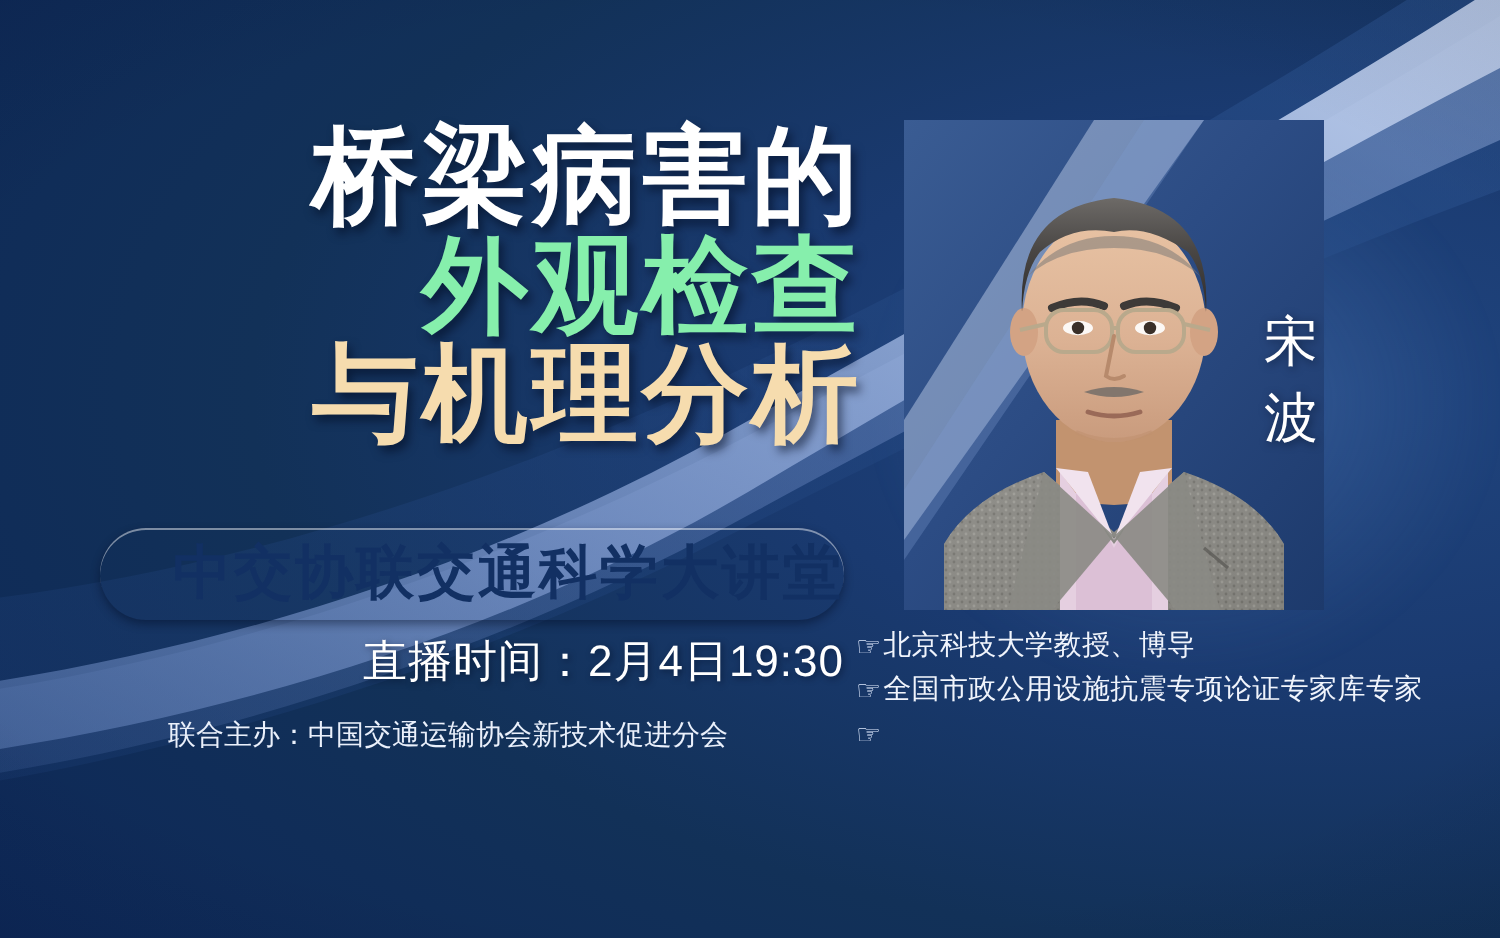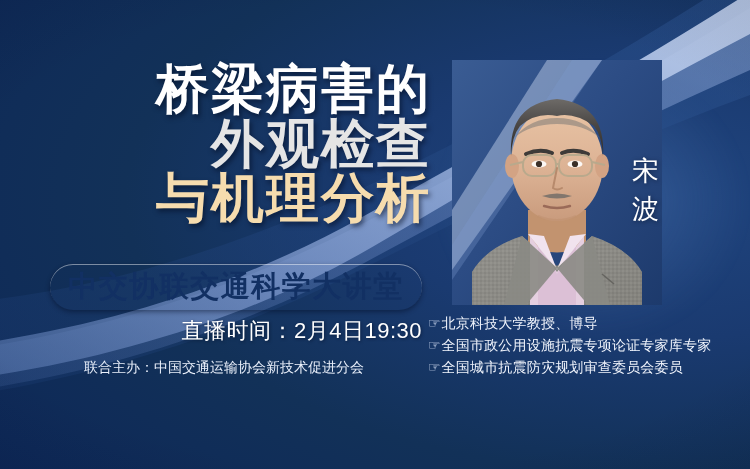--- a/index.html
+++ b/index.html
@@ -52,35 +52,35 @@
   }
   .hl{
     font-weight:bold;
     font-size:52px;
     line-height:1.03;
     letter-spacing:2px;
     white-space:nowrap;
     text-shadow:2px 3px 5px rgba(2,10,30,.55);
   }
   .hl-1{color:#ffffff;font-size:53px;}
-  .hl-2{color:#e5e5e5;font-size:53px;}
+  .hl-2{color:#86efac;font-size:53px;}
   .hl-3{color:#f6dcae;font-size:53px;}
 
   
   .pill{
     position:absolute;
     left:50px;top:264px;
     width:372px;height:46px;
     border-radius:23px;
     background:linear-gradient(90deg,
         #c08b2c 0%, #dfb濃 0%, #e3bc70 6%,
         #f7e4bf 26%, #fdf1d8 48%, #f6e0b6 70%,
         #e2b96b 92%, #bd872a 100%);
     box-shadow:0 2px 5px rgba(3,12,33,.45), inset 0 1px 0 rgba(255,255,255,.45);
-    display:flex;align-items:center;justify-content:center;
+    display:flex;align-items:center;justify-content:flex-end;
   }
   .pill-text{
     color:#123063;
     font-weight:bold;
     font-size:29px;
     letter-spacing:1.5px;
     white-space:nowrap;
   }
 
   
@@ -294,17 +294,16 @@
     <div class="cred-row">
       <span class="cred-bullet">☞</span>
       <span class="cred-text">北京科技大学教授、博导</span>
     </div>
     <div class="cred-row">
       <span class="cred-bullet">☞</span>
       <span class="cred-text">全国市政公用设施抗震专项论证专家库专家</span>
     </div>
     <div class="cred-row">
       <span class="cred-bullet">☞</span>
-      <span class="cred-text">全国城市抗震防灾规划审查委员会委员</span>
     </div>
   </div>
 
 </div>
 
 </body></html>

